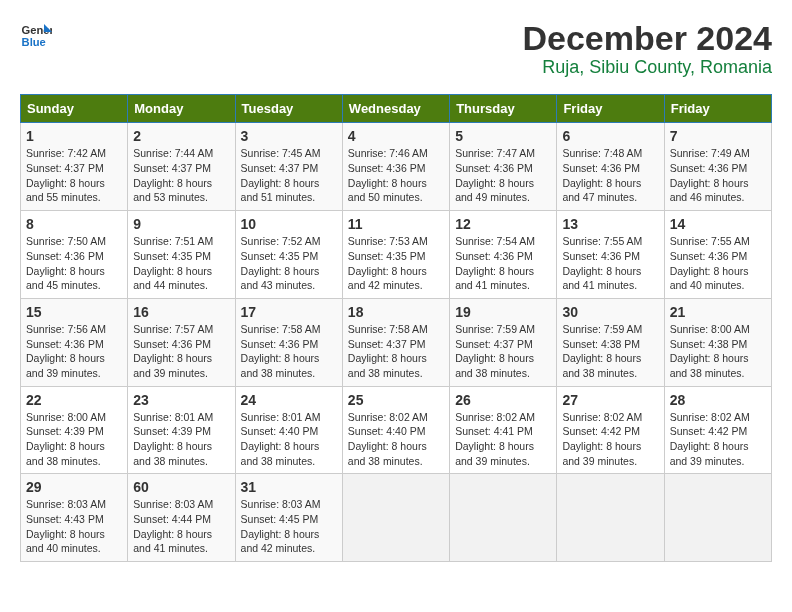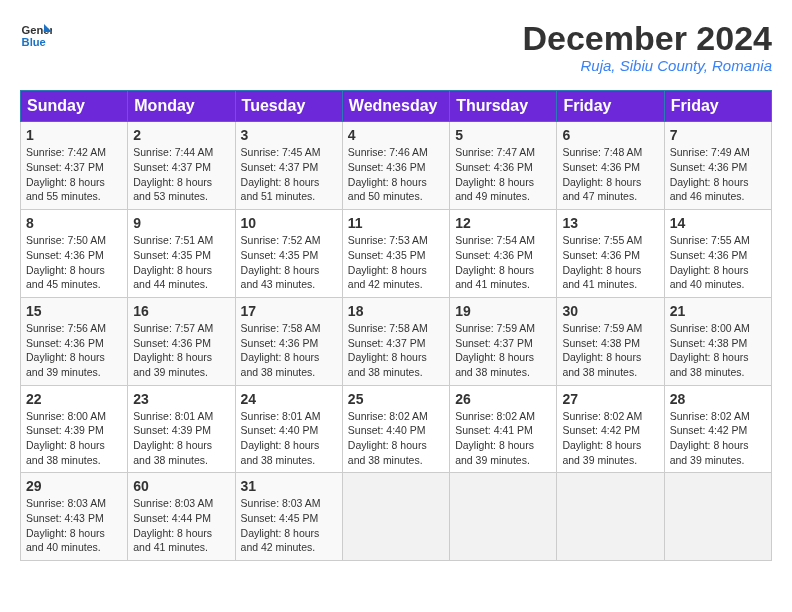--- a/index.html
+++ b/index.html
@@ -29,35 +29,34 @@
       text-align: right;
     }
     .month-title {
       font-size: 34px;
       font-weight: bold;
       color: #333;
       line-height: 1.1;
       margin-left: 36px;
     }
     .subtitle {
-      font-size: 15px;
-      color: #3b82f6;
-      font-style: italic;
+      font-size: 18px;
+      color: #15803d;
     }
     table {
       width: 100%;
       border-collapse: collapse;
       font-size: 11px;
     }
     thead tr th {
-      background-color: #6d28d9;
+      background-color: #4d7c0f;
       color: #fff;
       text-align: left;
       padding: 6px 6px;
-      font-size: 16px;
+      font-size: 13px;
       font-weight: bold;
       border: 1px solid #2c7bb6;
     }
     tbody tr td {
       border: 1px solid #ccc;
       padding: 5px 5px;
       vertical-align: top;
       width: 107px;
       min-height: 80px;
       background: #fff;

